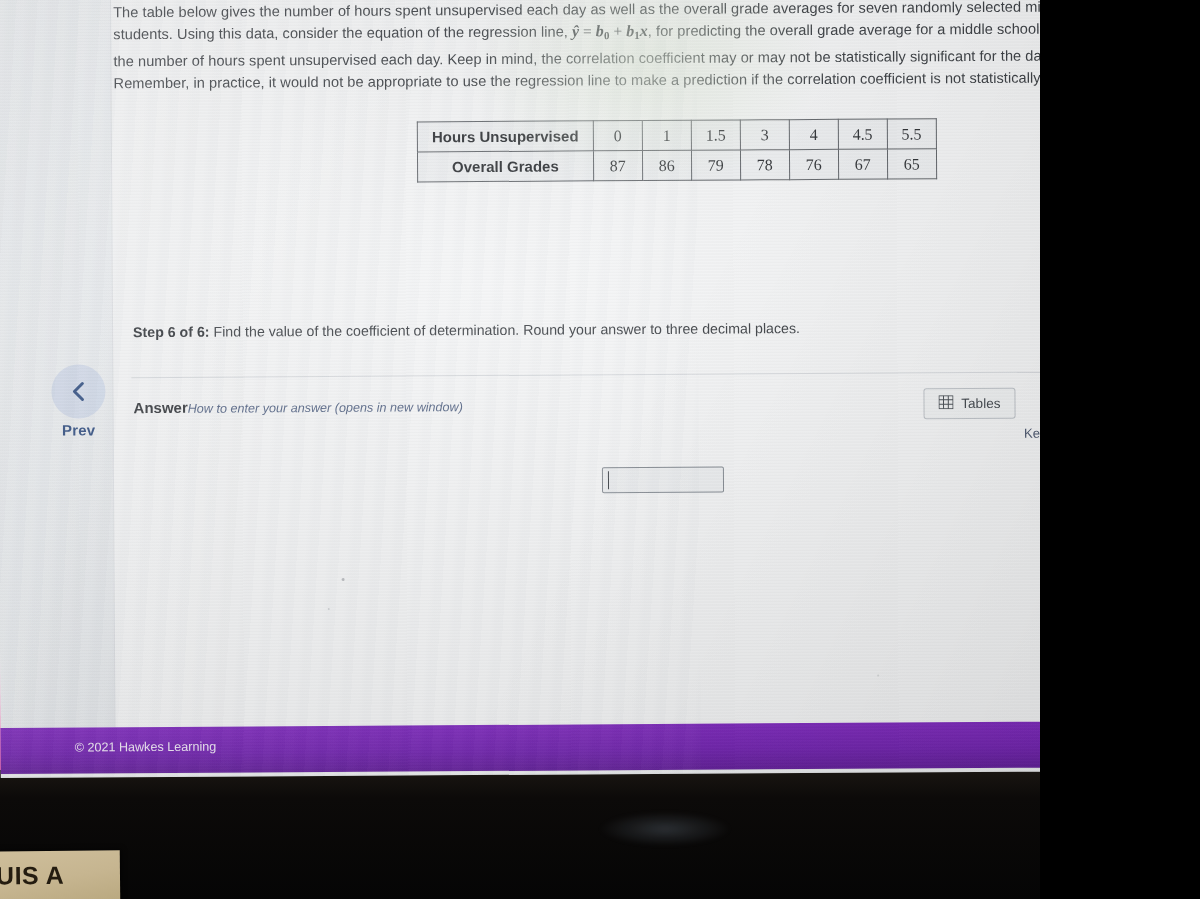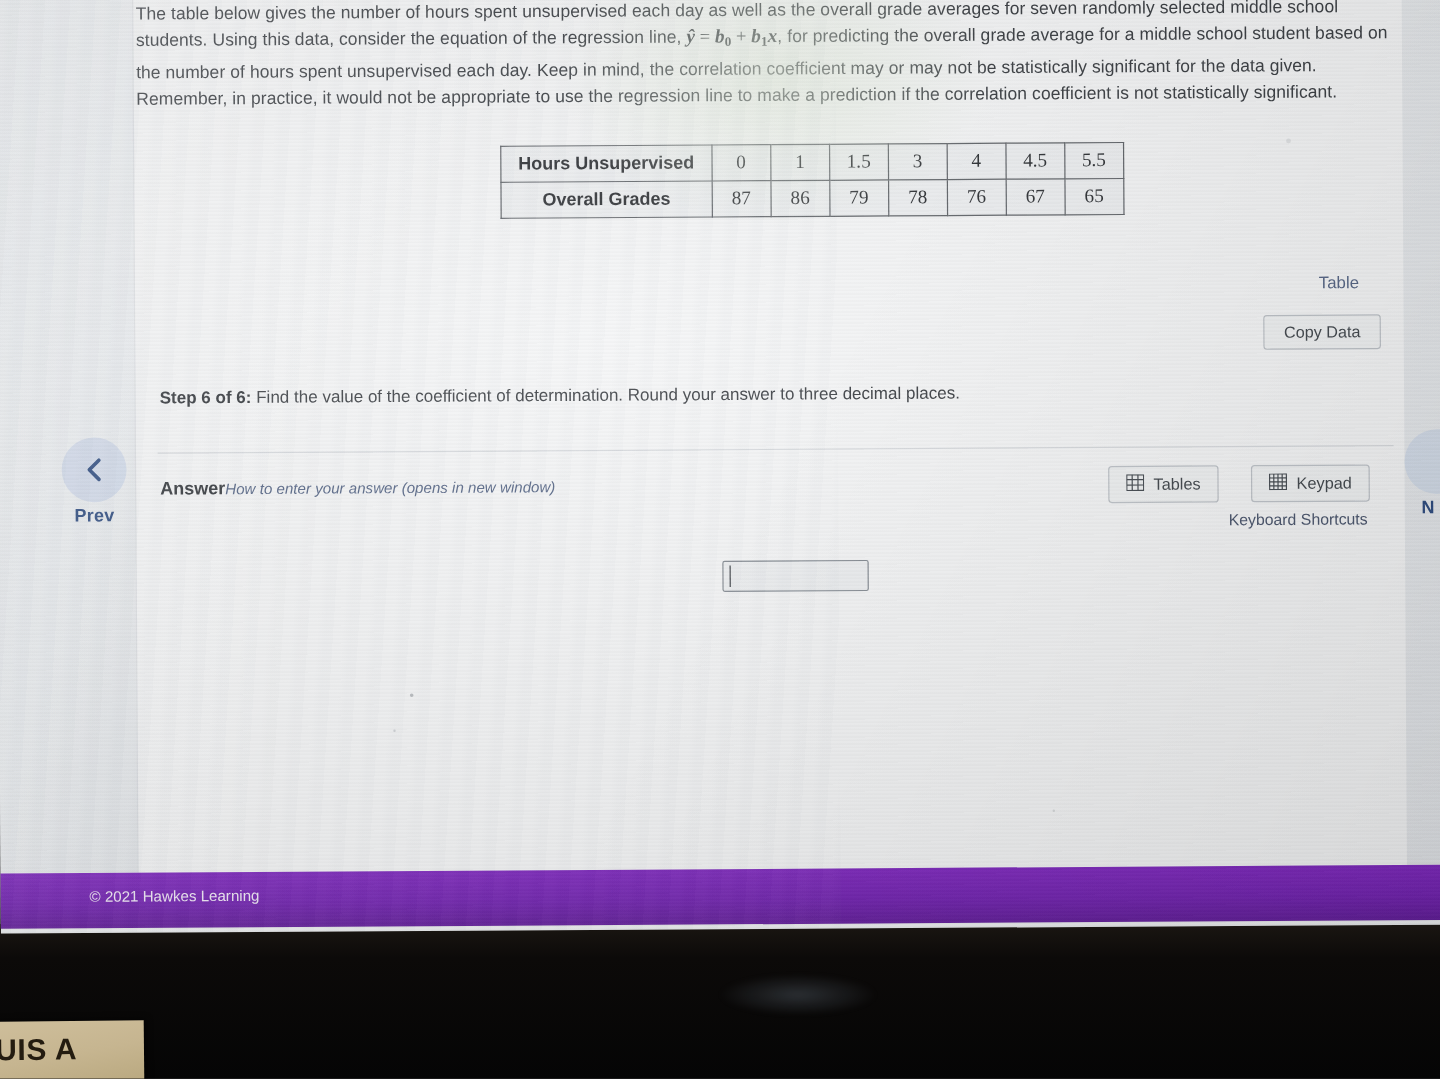--- a/index.html
+++ b/index.html
@@ -8,23 +8,23 @@
     width: 1200px;
     height: 899px;
     overflow: hidden;
     background: #000;
     font-family: "Liberation Sans", sans-serif;
   }
 
   
   #photo {
     position: relative;
-    width: 1200px;
+    width: 1040px;
     height: 899px;
-    background: #404040;
+    background: #ec4899;
     overflow: hidden;
     text-decoration: underline;
   }
 
   
   #desk {
     position: absolute;
     left: 0; top: 770px;
     width: 1200px; height: 129px;
     background: linear-gradient(180deg,#1a1612 0%, #0c0a09 22%, #050505 100%);

